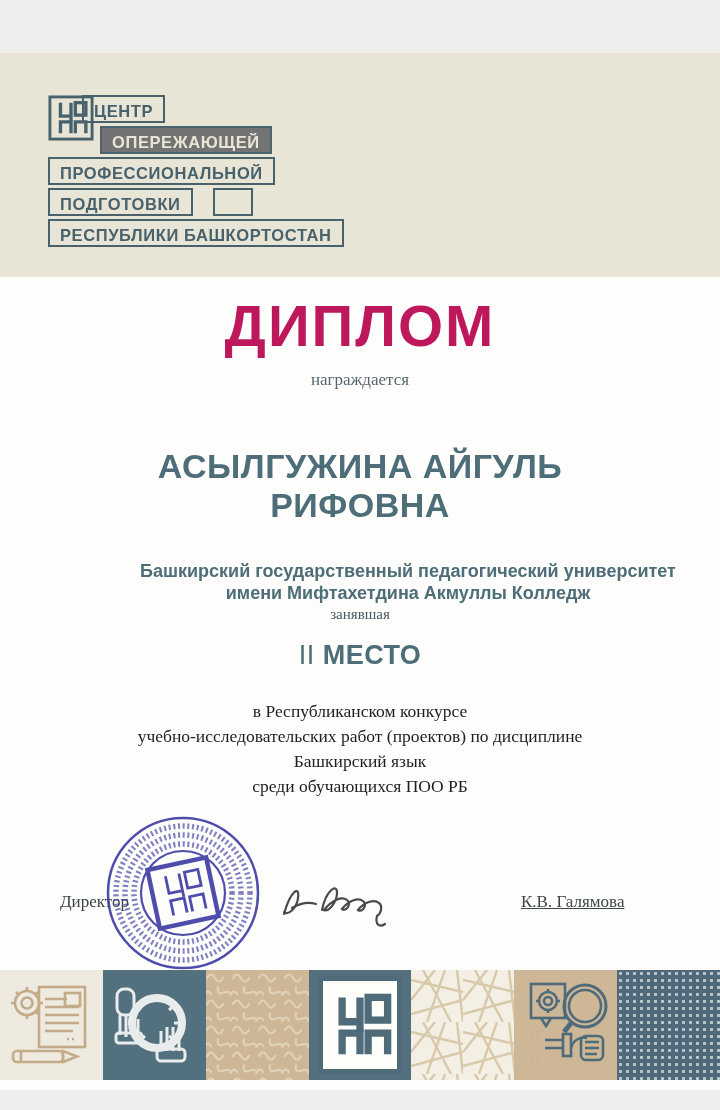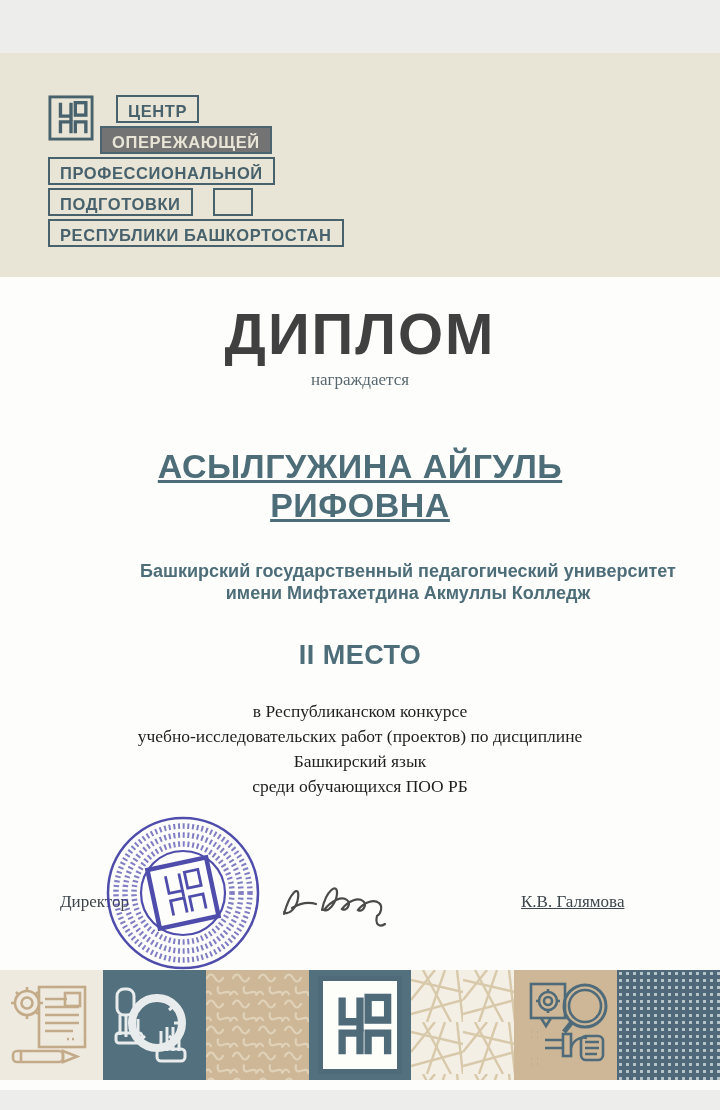--- a/index.html
+++ b/index.html
@@ -15,51 +15,51 @@
   
   .header{position:absolute;left:0;top:53px;width:720px;height:224px;background:#e9e5d6;}
   .logo-mark{position:absolute;left:48px;top:42px;width:46px;height:46px;}
   .logo-row{
     position:absolute;height:28px;line-height:28px;
     border:2px solid #47626c;color:#47626c;background:transparent;
     font-weight:bold;font-size:16.5px;letter-spacing:.6px;
     padding:0 10px;white-space:nowrap;box-sizing:border-box;
   }
   .logo-row.filled{background:#737373;color:#e9e5d6;border-color:#4a6570;}
-  .row-centr{left:116px;top:42px;}
+  .row-centr{left:82px;top:42px;}
   .row-operezh{left:100px;top:73px;}
   .row-profess{left:48px;top:104px;}
   .row-podgot{left:48px;top:135px;}
   .row-podgot-ext{left:213px;top:135px;width:40px;padding:0;}
   .row-respub{left:48px;top:166px;}
 
   
   .title{
-    position:absolute;left:0;top:300px;width:720px;text-align:center;
-    font-size:58px;font-weight:bold;letter-spacing:2px;color:#404040;
+    position:absolute;left:0;top:292px;width:720px;text-align:center;
+    font-size:58px;font-weight:bold;letter-spacing:2px;color:#be185d;
   }
   .caption-serif{
     position:absolute;left:0;width:720px;text-align:center;
     font-family:"Liberation Serif",serif;color:#56676f;
   }
   .award-caption{top:370px;font-size:17px;}
   .recipient{
     position:absolute;left:90px;top:447px;width:540px;text-align:center;
-    font-size:34px;line-height:39px;font-weight:bold;color:#4d6d79;letter-spacing:.5px;text-decoration:underline;
+    font-size:34px;line-height:39px;font-weight:bold;color:#4d6d79;letter-spacing:.5px;
   }
   .institution{
     position:absolute;left:0;top:560px;width:720px;text-align:center;
     font-size:18px;line-height:22px;font-weight:bold;color:#4d6d79;margin-left:48px;
   }
   .achievement-caption{top:606px;font-size:15px;color:#46575f;}
   .place{
     position:absolute;left:0;top:640px;width:720px;text-align:center;
     font-size:27px;color:#4d6d79;letter-spacing:.5px;
   }
-  .place .numeral{font-weight:700;}
+  .place .numeral{font-weight:400;}
   .place .word{font-weight:bold;margin-left:8px;}
   .contest{
     position:absolute;left:0;top:699px;width:720px;text-align:center;
     font-family:"Liberation Serif",serif;font-size:17.5px;line-height:25px;color:#1e1e1e;
   }
   
   .sig-role{
     position:absolute;left:60px;top:892px;
     font-family:"Liberation Serif",serif;font-size:17px;color:#3e464b;
   }
@@ -116,20 +116,21 @@
   <div class="title">ДИПЛОМ</div>
   <div class="caption-serif award-caption">награждается</div>
 
   <div class="recipient">АСЫЛГУЖИНА АЙГУЛЬ РИФОВНА</div>
 
   <div class="institution">
     <div>Башкирский государственный педагогический университет</div>
     <div>имени Мифтахетдина Акмуллы Колледж</div>
   </div>
 
+  <div class="caption-serif achievement-caption">занявшая</div>
 
   <div class="place">
     <span class="numeral">II</span><span class="word">МЕСТО</span>
   </div>
 
   <div class="contest">
     <div>в Республиканском конкурсе</div>
     <div>учебно-исследовательских работ (проектов) по дисциплине</div>
     <div>Башкирский язык</div>
     <div>среди обучающихся ПОО РБ</div>

